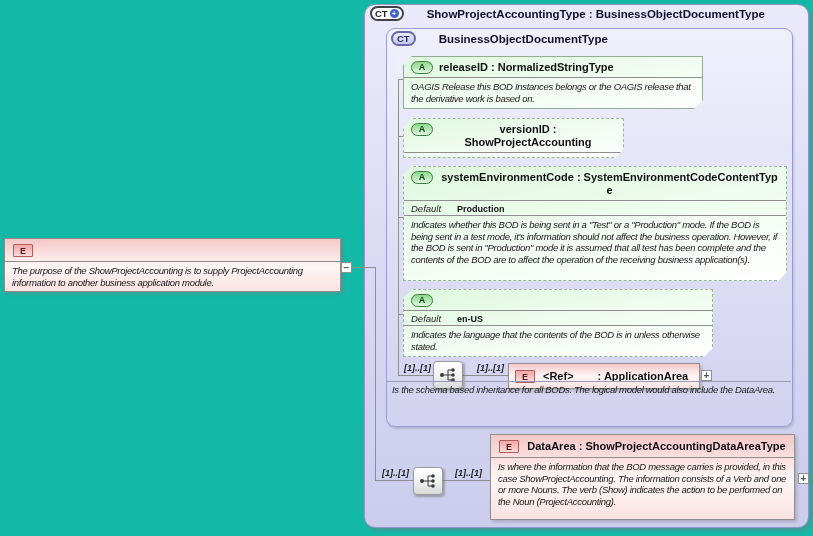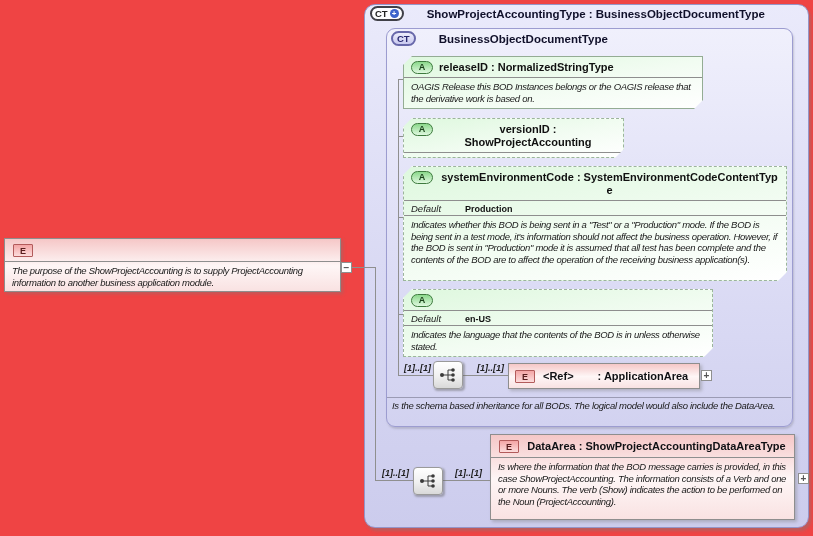--- a/index.html
+++ b/index.html
@@ -1,16 +1,16 @@
 <!DOCTYPE html>
 <html><head>
 <meta charset="utf-8">
 <style>
   html,body{margin:0;padding:0;background:#fff;}
-  .canvas{position:relative;width:813px;height:536px;background:#ef4444;
+  .canvas{position:relative;width:813px;height:536px;background:#14b8a6;
           font-family:"Liberation Sans",sans-serif;color:#111;overflow:hidden;}
 
   
   .line{position:absolute;background:#8f8f8f;}
   .hline{height:1px;} .vline{width:1px;}
 
   
   .handle{position:absolute;width:11px;height:11px;box-sizing:border-box;background:#fff;
           border:1px solid #8f8f8f;color:#555;font:bold 10px/9px "Liberation Sans",sans-serif;
           text-align:center;cursor:pointer;}
@@ -40,21 +40,21 @@
         border:1px solid #94ac94;
         clip-path:polygon(9px 0,100% 0,100% calc(100% - 9px),calc(100% - 9px) 100%,0 100%,0 9px);}
   .attr.opt{border-style:dashed;border-color:#9cb49c;}
   .attr-head{display:flex;align-items:flex-start;gap:6px;padding:4px 6px 3px 7px;}
   .badge-a{flex:0 0 auto;width:22px;height:13px;box-sizing:border-box;margin-top:0;
            border:1px solid #3e7a3e;border-radius:7px;text-align:center;
            background:linear-gradient(180deg,#8bd88b,#dff8df);
            font:bold 9px/11px "Liberation Sans",sans-serif;color:#1c421c;}
   .attr-name{font-weight:bold;font-size:11px;line-height:13px;color:#101010;text-align:center;}
   .attr-name.wrapc{flex:1;text-align:center;word-break:break-all;}
-  .default-row{display:flex;align-items:flex-end;gap:24px;border-top:1px solid #8e8e8e;padding:2px 7px 1px;}
+  .default-row{display:flex;align-items:flex-end;gap:16px;border-top:1px solid #8e8e8e;padding:2px 7px 1px;}
   .default-label{font-style:italic;font-size:9.5px;color:#222;}
   .default-value{font-weight:bold;font-size:9px;color:#111;}
   .doc{border-top:1px solid #8e8e8e;padding:3px 7px;font-style:italic;font-size:9.5px;
        line-height:11.5px;letter-spacing:-0.3px;color:#191919;}
 
   
   .ebox{position:absolute;box-sizing:border-box;overflow:hidden;
         background:linear-gradient(180deg,#f5c7c7 0%,#fef6f6 52%,#f9e2e2 100%);
         border:1px solid #8e8e8e;box-shadow:2px 2px 3px rgba(120,120,120,.4);cursor:pointer;}
   .ebox-head{display:flex;align-items:flex-start;gap:8px;padding:5px 8px 4px;}
@@ -72,21 +72,21 @@
   .card{position:absolute;font-style:italic;font-weight:bold;font-size:9px;color:#1d1d1d;white-space:nowrap;}
 
   
   .seqicon{position:absolute;width:30px;height:28px;box-sizing:border-box;cursor:pointer;
            border:1px solid #9a9a9a;border-radius:4px;
            background:linear-gradient(180deg,#ffffff 0%,#f0f0f0 55%,#d9d9d9 100%);
            box-shadow:1.5px 1.5px 2px rgba(100,100,100,.45);
            display:flex;align-items:center;justify-content:center;}
 
   
-  .inner-footer{position:absolute;left:387px;top:397px;width:404px;box-sizing:border-box;
+  .inner-footer{position:absolute;left:387px;top:381px;width:404px;box-sizing:border-box;
                 border-top:1px solid #9b9bb4;padding:2px 5px;
                 font-style:italic;font-size:9.5px;line-height:11px;letter-spacing:-0.3px;color:#191919;}
 </style>
 </head>
 <body>
 
 <div class="canvas">
 
   <div class="ct-outer"></div>
   <div class="ct-head" style="left:370px;top:6px;">

